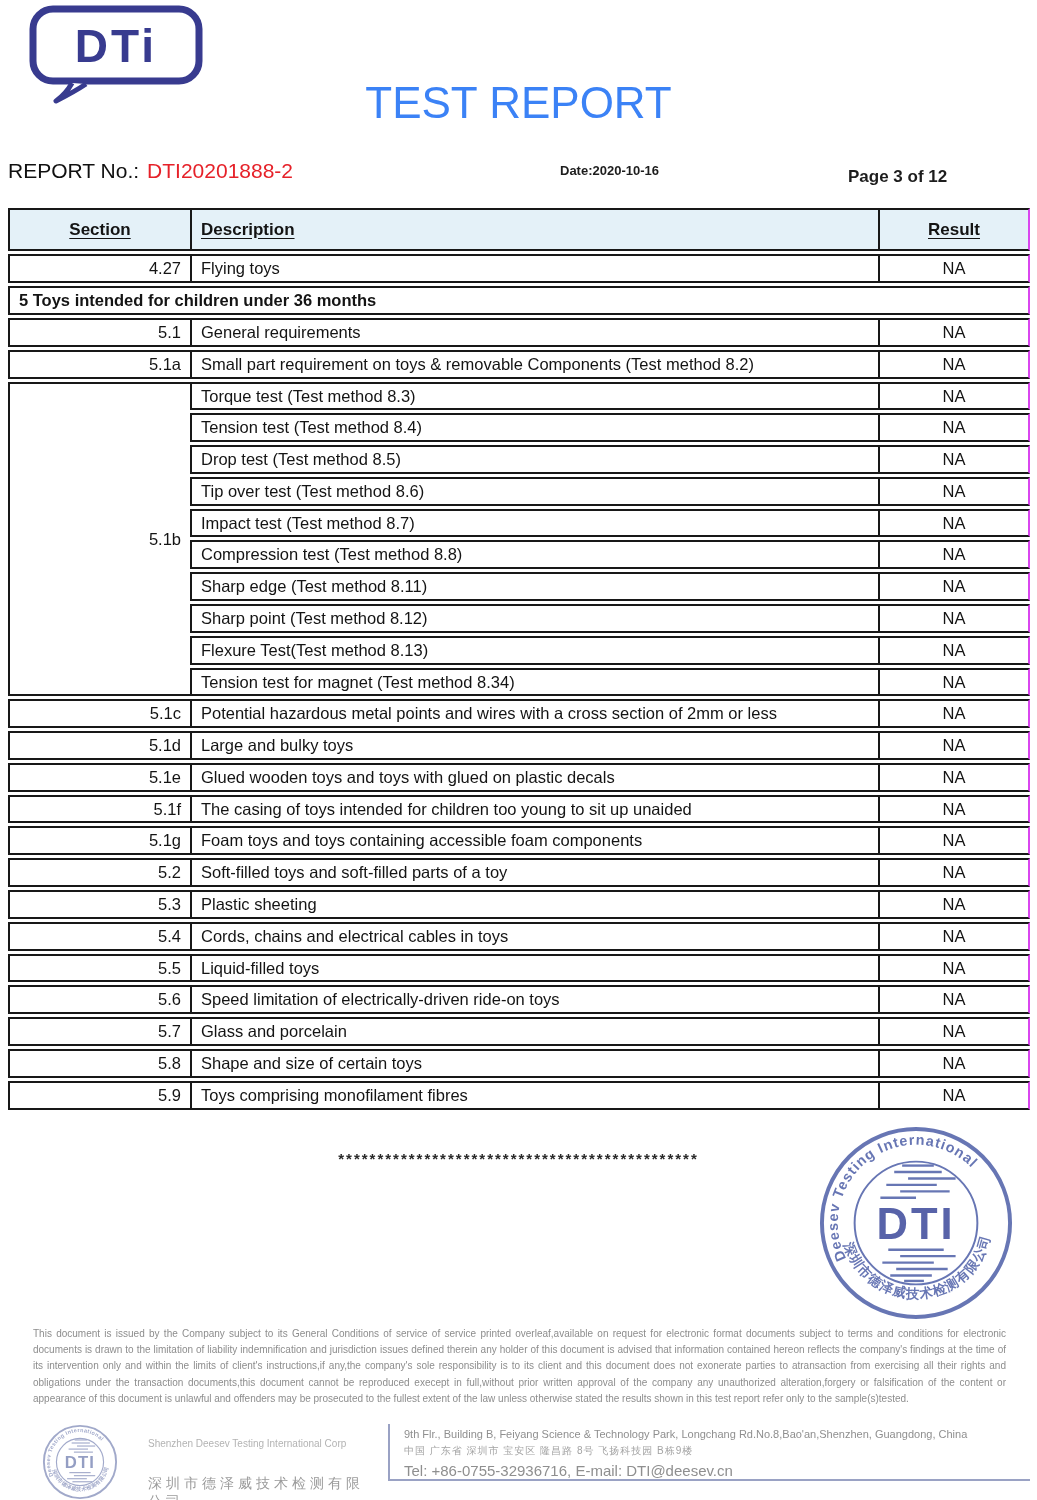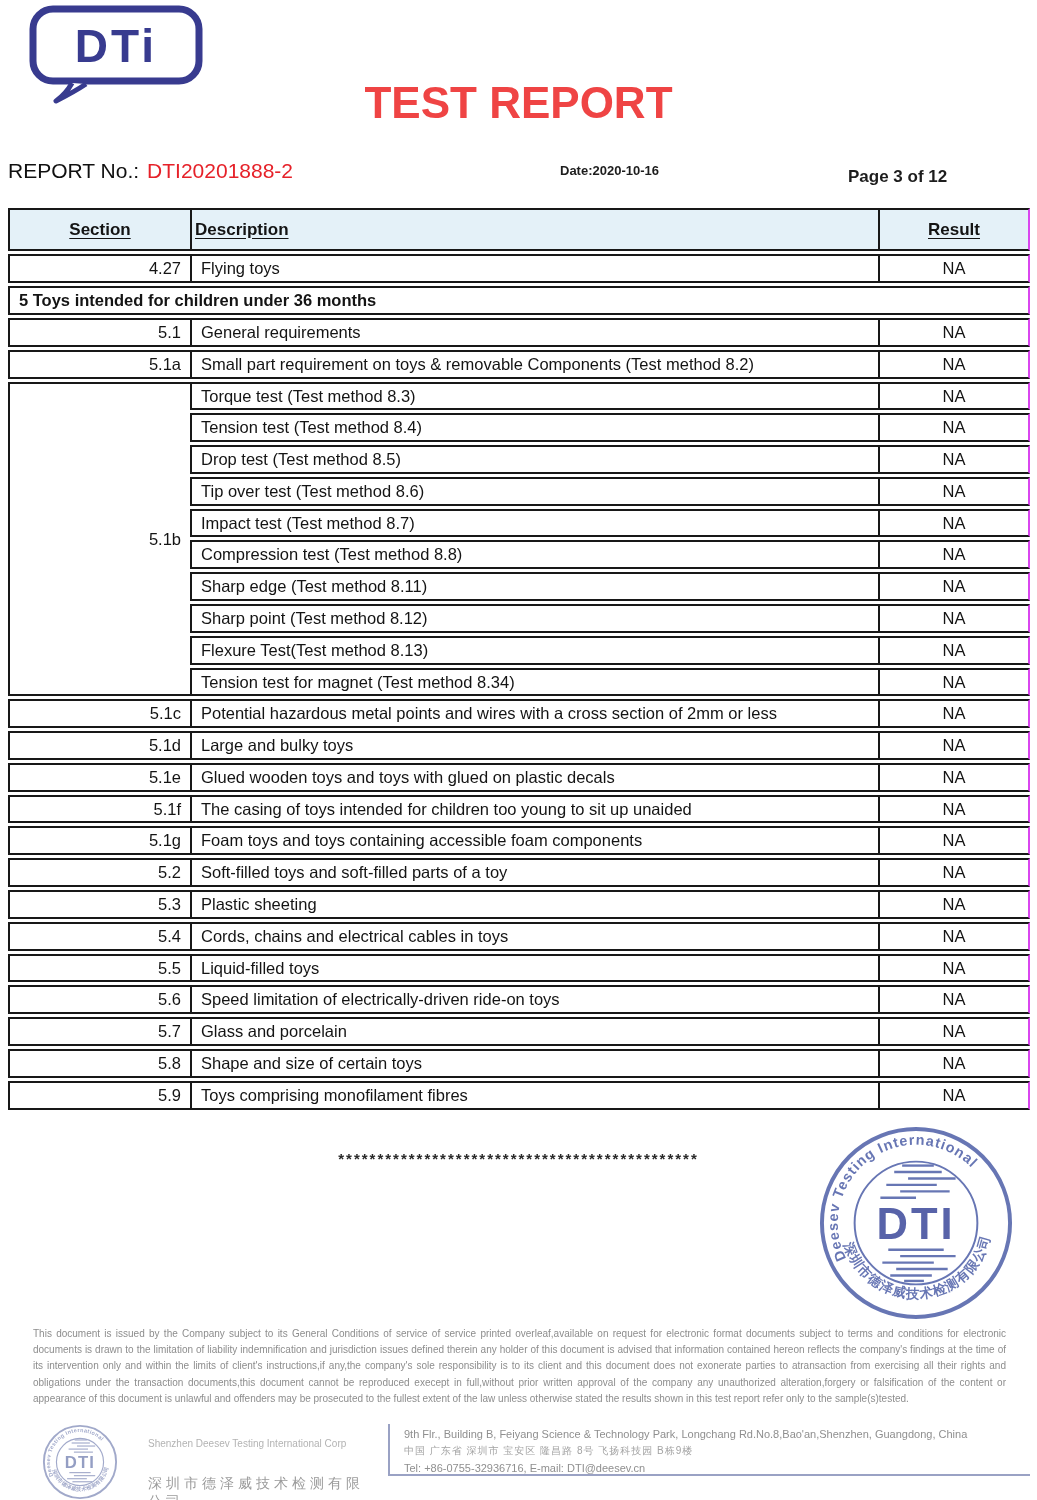--- a/index.html
+++ b/index.html
@@ -12,42 +12,42 @@
   *{box-sizing:border-box;}
   html,body{margin:0;padding:0;background:#ffffff;}
   body{
     width:1037px;height:1500px;position:relative;overflow:hidden;
     font-family:"Liberation Sans","DejaVu Sans",sans-serif;color:#161616;
   }
   
   .logo{position:absolute;left:28px;top:4px;width:178px;height:100px;}
   .page-title{
     position:absolute;left:0;right:0;top:78px;text-align:center;
-    font-size:44px;font-weight:bold;letter-spacing:0px;color:#ef4444;
+    font-size:44px;font-weight:normal;letter-spacing:0px;color:#3b82f6;
   }
   .report-line{position:absolute;top:159px;left:8px;right:8px;height:32px;}
   .report-no{position:absolute;left:0;top:0;font-size:21px;font-weight:normal;color:#101010;white-space:nowrap;}
   .report-no .value{color:var(--accent-red,#e62129);margin-left:8px;}
   .date-text{position:absolute;left:552px;top:4px;font-size:13px;font-weight:600;color:#1d1d1d;}
   .page-info{position:absolute;left:840px;top:8px;font-size:17px;font-weight:600;color:#1d1d1d;}
   
   table.report{
     position:absolute;left:8px;top:205px;width:1022px;
     border-collapse:separate;border-spacing:0 3px;
     font-size:16.5px;color:#141414;
   }
   table.report th,table.report td{
     border-top:2px solid #181818;border-bottom:2px solid #181818;border-left:2px solid #181818;
     padding:2px 9px;line-height:1.26;vertical-align:middle;background:#fff;
   }
   table.report th:last-child,table.report td:last-child{border-right:2px solid #d946ef;}
   table.report thead th{
     background:var(--header-row-bg,#e4f1f8);font-weight:bold;
     text-decoration:underline;text-underline-offset:3px;
-    padding:9px 3px;font-size:17px;
+    padding:9px 9px;font-size:17px;
   }
   th.sec-h{text-align:center;}
   th.desc-h{text-align:left;}
   th.res-h{text-align:center;}
   td.sec{text-align:right;}
   td.desc{text-align:left;padding-right:70px;}
   td.res{text-align:center;}
   td.band{font-weight:bold;text-align:left;padding-left:6px;}
   
   .separator{
@@ -67,21 +67,21 @@
   .company-en{font-size:10px;color:#b3b3b3;margin:0 0 26px 0;}
   .company-cn{font-size:14px;color:#9b9b9b;letter-spacing:4px;margin:0;}
   .addr{
     position:absolute;left:388px;top:2px;right:7px;
     border-left:2px solid var(--footer-gray,#9aa2c4);
     border-bottom:2px solid var(--footer-gray,#9aa2c4);
     padding:4px 0 0 14px;
   }
   .addr-en{font-size:11px;color:#8f8f8f;margin:0 0 4px 0;}
   .addr-cn{font-size:10px;color:#a3a3a3;margin:0 0 4px 0;letter-spacing:1px;}
-  .addr-tel{font-size:11px;color:#8f8f8f;margin:0;}
+  .addr-tel{font-size:15px;color:#8f8f8f;margin:0;}
 </style>
 </head>
 <body>
 
 <svg class="logo" viewBox="0 0 178 100" aria-hidden="true">
   <rect x="5" y="5" width="166" height="72" rx="20" fill="none" stroke="#383b8f" stroke-width="7"></rect>
   <path d="M44 79 Q38 90 28 97 Q46 88 58 80" fill="#ffffff" stroke="#383b8f" stroke-width="5" stroke-linejoin="round"></path>
   <text x="88" y="58" text-anchor="middle" font-size="46" font-weight="bold" letter-spacing="3" fill="#383b8f">DTi</text>
 </svg>
 

